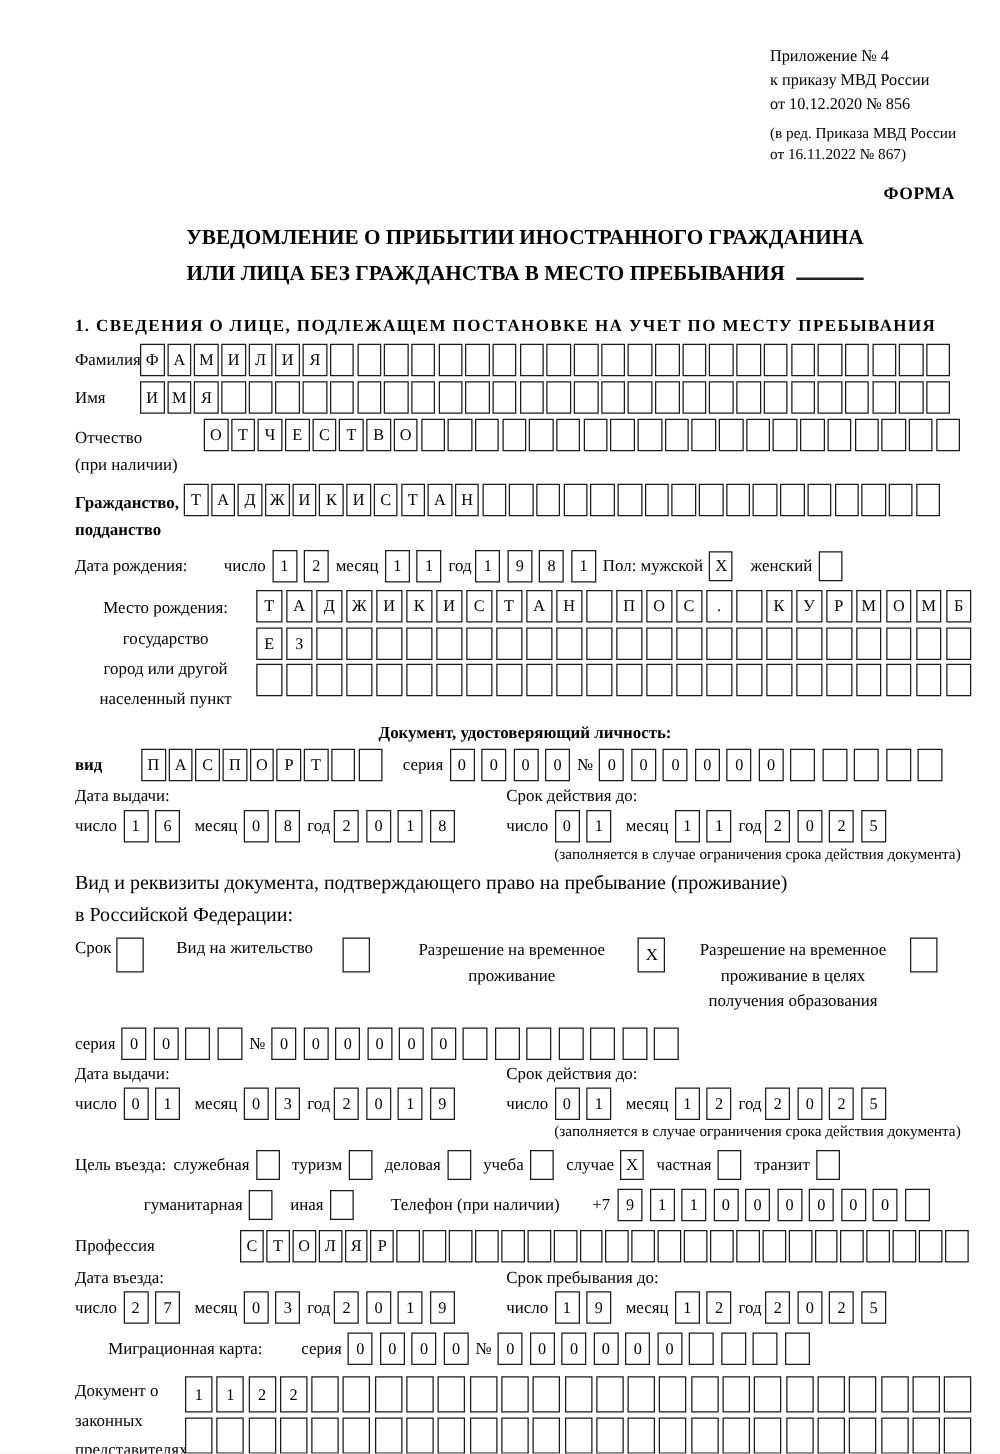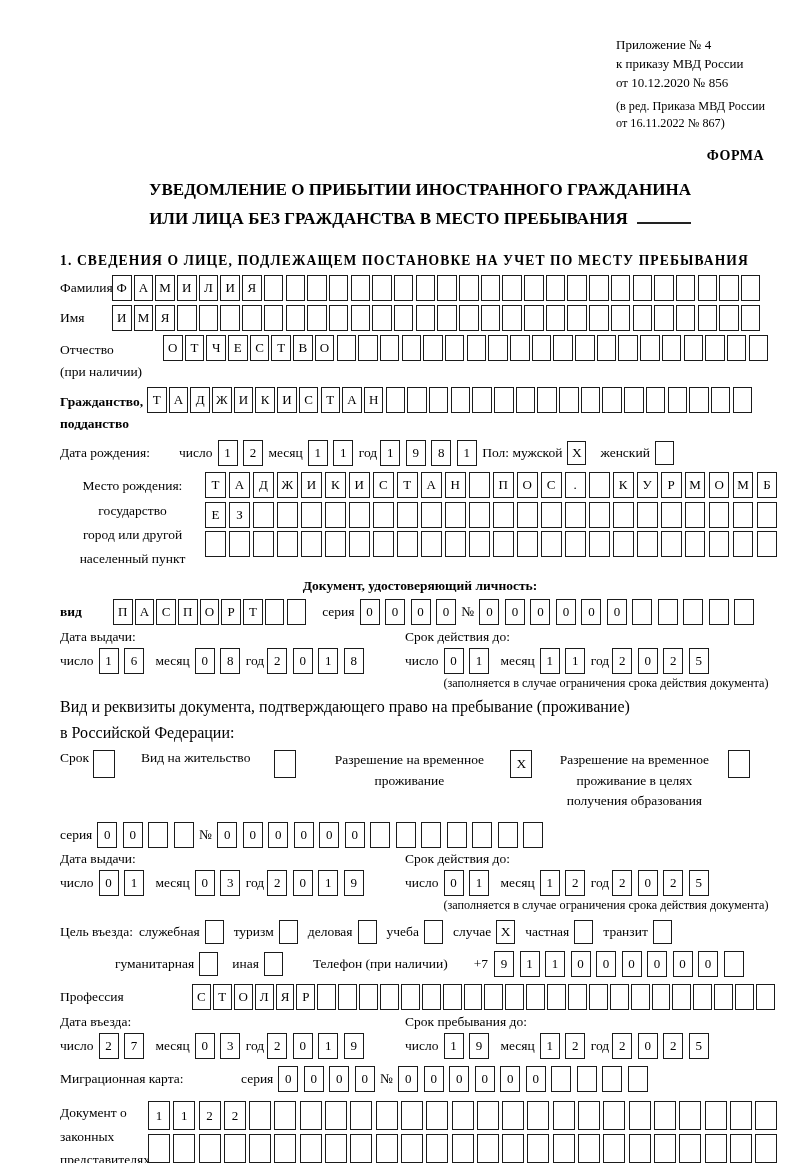--- a/index.html
+++ b/index.html
@@ -15,21 +15,21 @@
   .forma { text-align: right; padding-right: 16px; font-weight: bold; font-size: 14px; margin-top: 16px; letter-spacing: .5px; }
   .title { text-align: center; font-weight: bold; font-size: 17px; margin-top: 12px; line-height: 1.7; }
   .t-underline { display: inline-block; width: 54px; height: 13px; border-bottom: 2px solid #222; margin-left: 9px; }
   .sec-head { font-weight: bold; font-size: 13.6px; margin-top: 19px; margin-bottom: 6px; letter-spacing: 1.1px; }
 
   .row { display: flex; align-items: flex-start; margin-bottom: 4px; font-size: 13.5px; }
   .row-c { align-items: center; }
   .lbl { flex: none; padding-top: 5px; }
   .lbl2 { flex: none; padding-top: 4px; line-height: 1.62; }
   .w52 { width: 52px; } .w103 { width: 103px; } .w87 { width: 87px; font-weight: bold; }
-  .w145 { width: 145px; } .w132 { width: 132px; } .w88 { width: 88px; } .w150 { width: 150px; }
+  .w145 { width: 145px; } .w132 { width: 132px; } .w88 { width: 88px; } .w150 { width: 150px; text-align: right; }
 
   .cells { display: flex; flex: none; flex-wrap: nowrap; }
   .cell {
     flex: none; width: 19.5px; height: 26px; border: 1.6px solid #1b1b1b; margin-right: 2.2px;
     display: flex; align-items: center; justify-content: center; font-size: 13px; background: #fff;
   }
   .mr .cell   { width: 20.8px; margin-right: 3.2px; }
   .dt .cell   { width: 20px;  margin-right: 5.5px; }
   .prof .cell { width: 18.9px; margin-right: 2px; }
   .legal .cell{ width: 22px; height: 29px; margin-right: 3.3px; }

